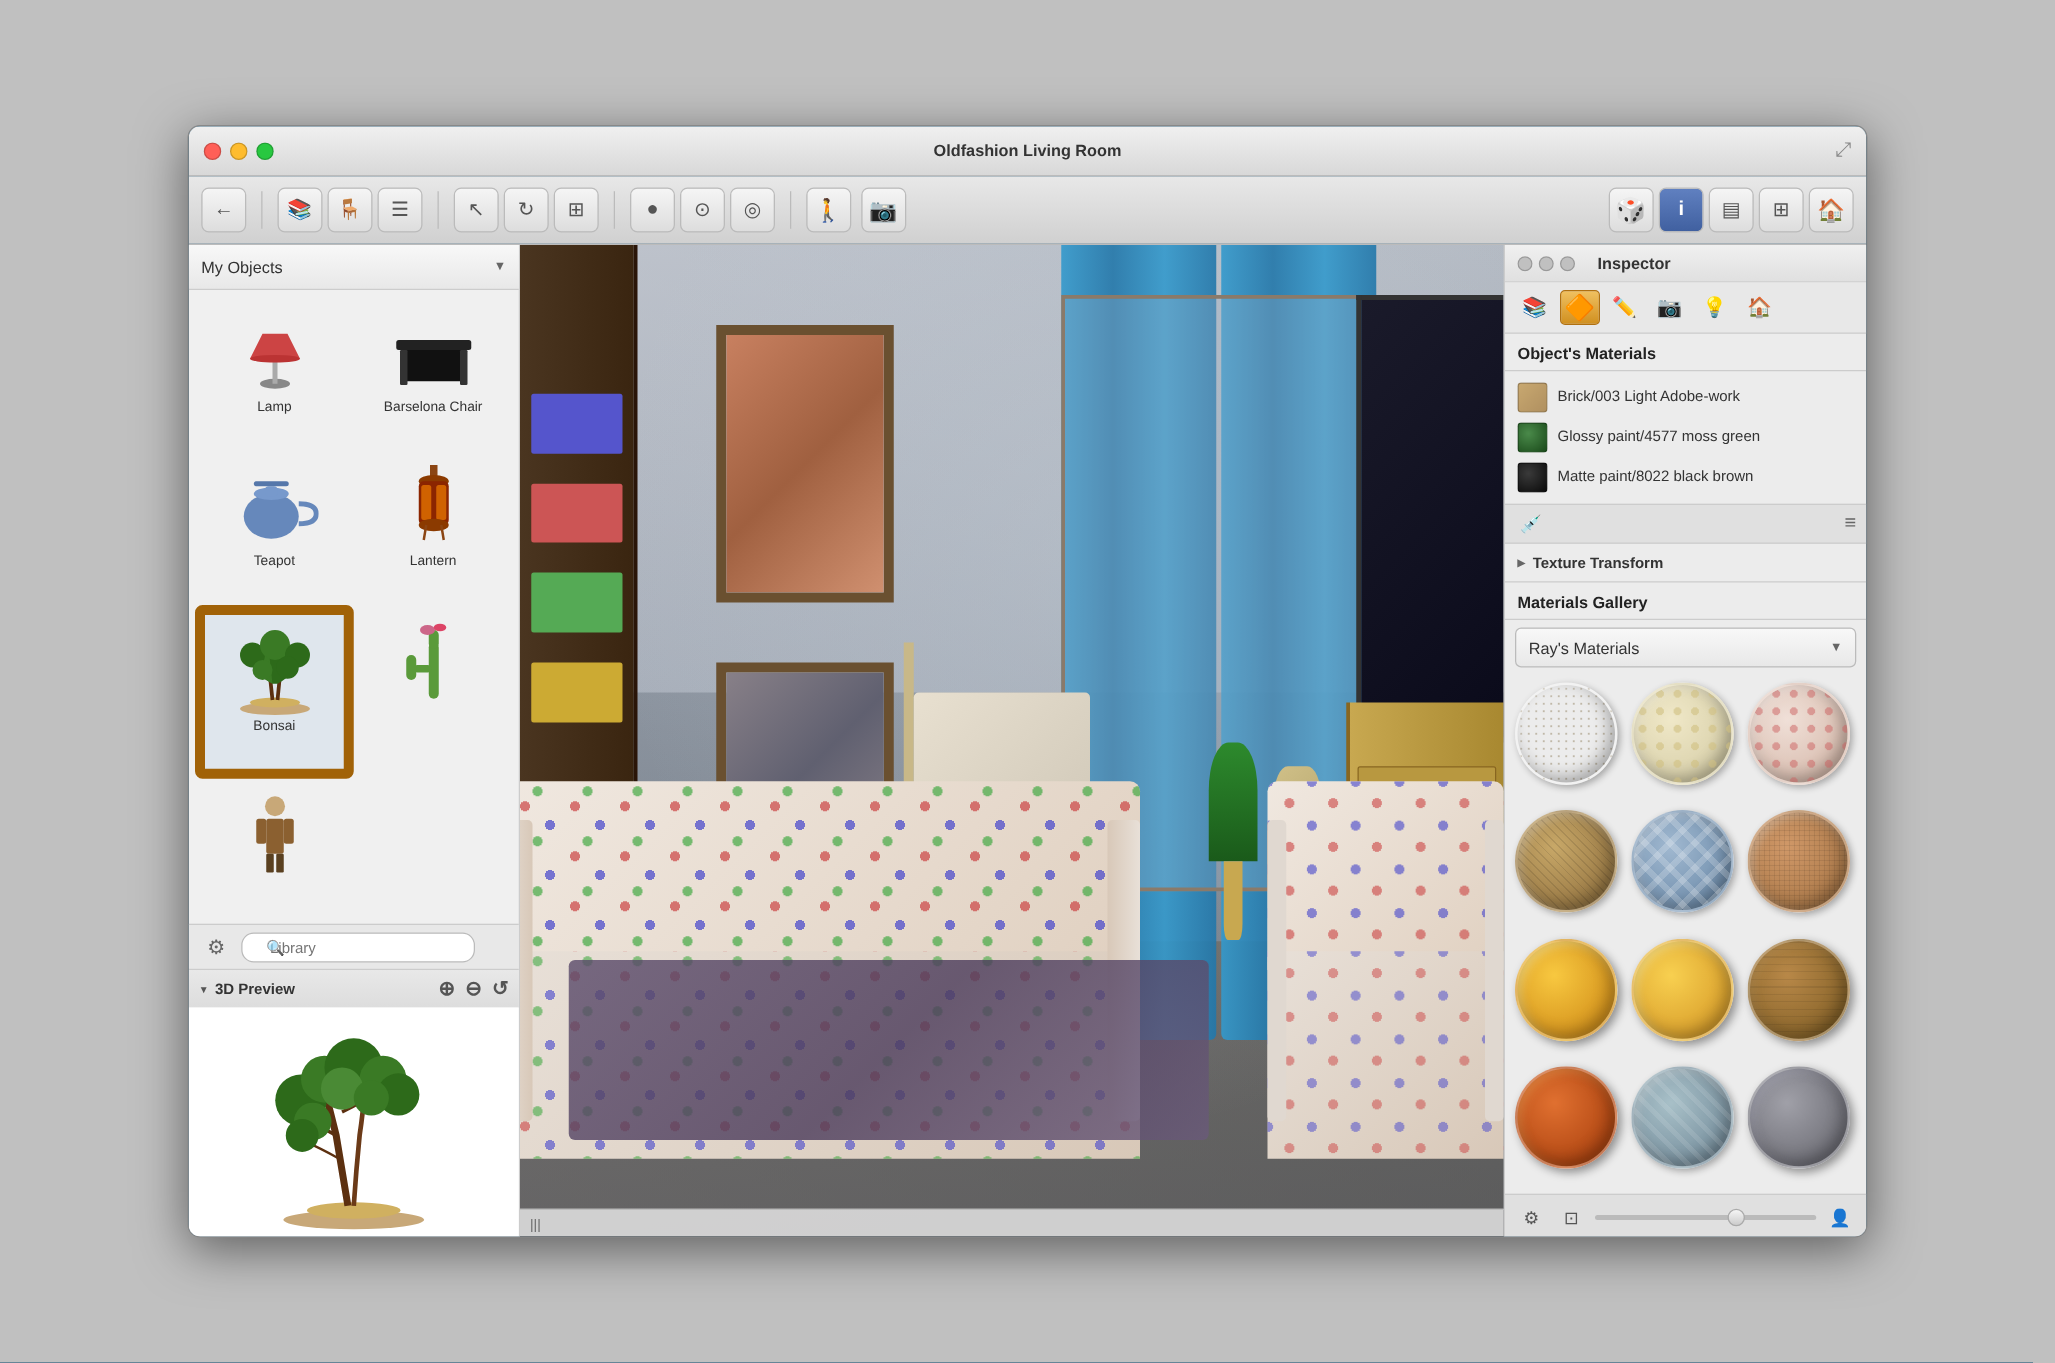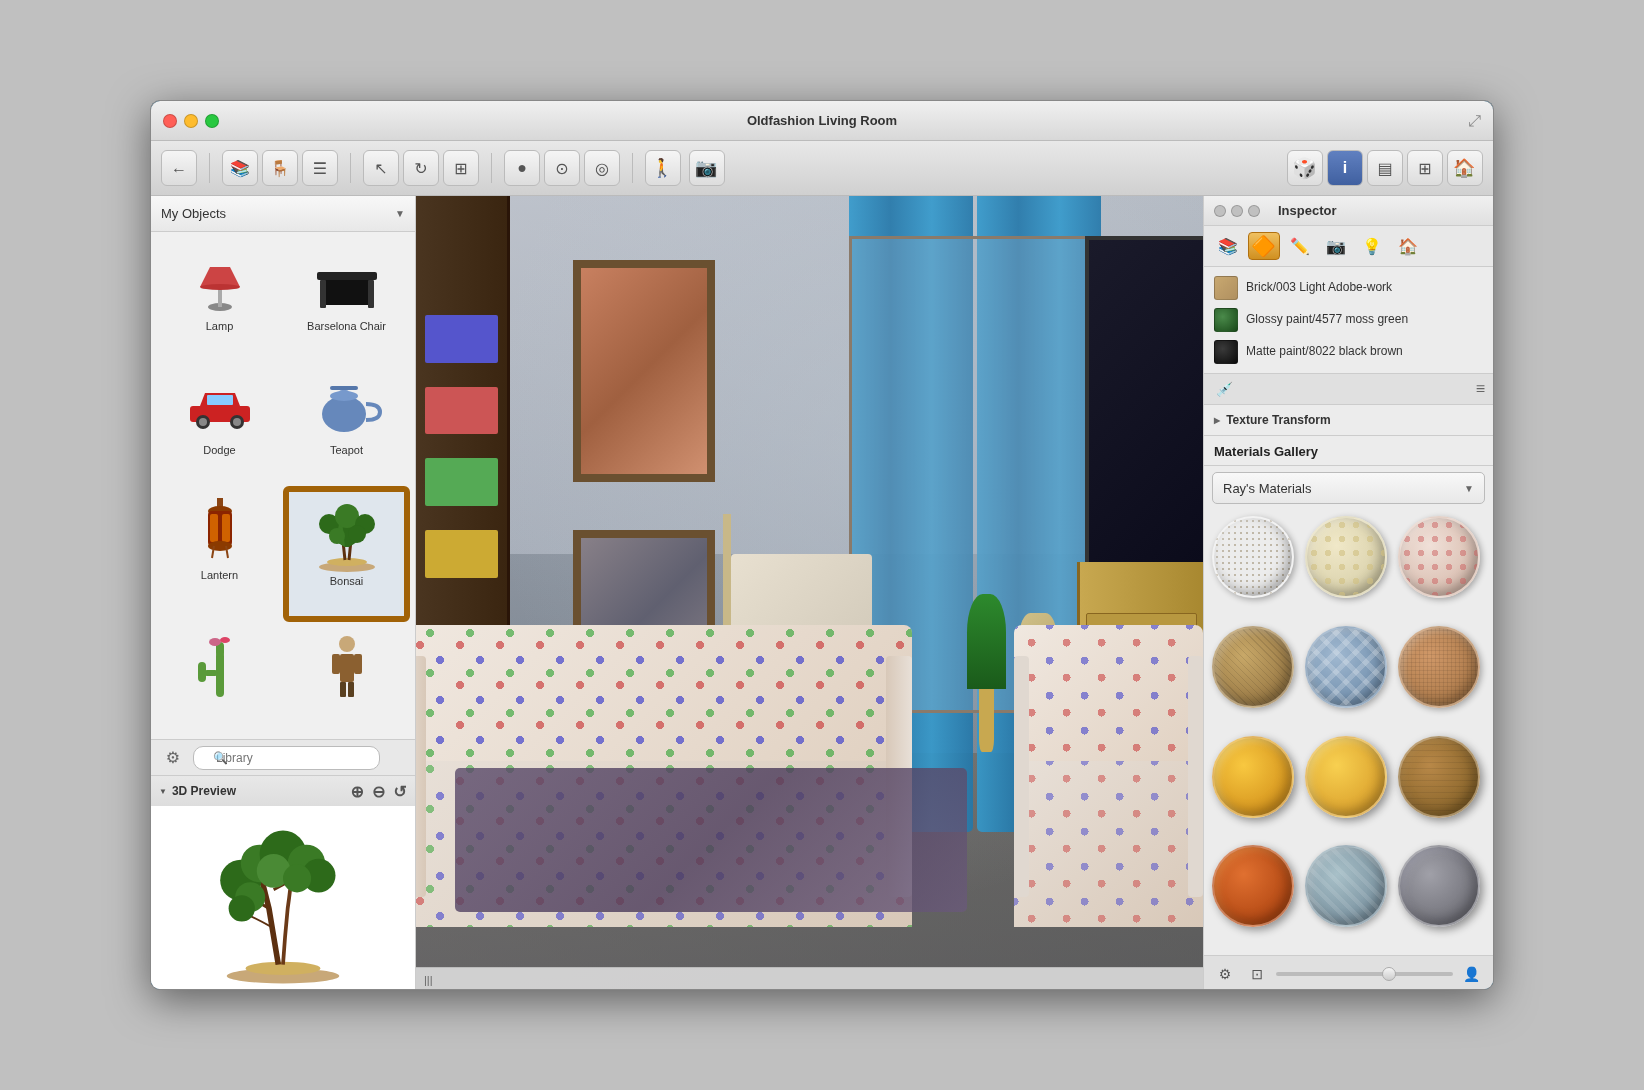--- a/index.html
+++ b/index.html
@@ -139,21 +139,21 @@
     }
     .object-item {
       display: flex;
       flex-direction: column;
       align-items: center;
       padding: 10px 5px;
       cursor: pointer;
       border-radius: 6px;
     }
     .object-item.selected {
-      border: 6px solid #a16207;
+      border: 8px solid #a16207;
       background: rgba(74,144,217,0.1);
     }
     .object-icon {
       width: 80px;
       height: 70px;
       display: flex;
       align-items: center;
       justify-content: center;
     }
     .object-label {
@@ -538,34 +538,20 @@
             <svg width="70" height="60" viewBox="0 0 70 60">
               <rect x="5" y="20" width="60" height="8" fill="#222" rx="2"></rect>
               <rect x="10" y="28" width="50" height="25" fill="#111" rx="2"></rect>
               <rect x="8" y="28" width="6" height="28" fill="#333" rx="1"></rect>
               <rect x="56" y="28" width="6" height="28" fill="#333" rx="1"></rect>
             </svg>
           </div>
           <span class="object-label">Barselona Chair</span>
         </div>
 
-        <div class="object-item">
-          <div class="object-icon">
-            <svg width="70" height="50" viewBox="0 0 70 50">
-              <rect x="5" y="25" width="60" height="16" fill="#cc2222" rx="3"></rect>
-              <path d="M15,25 L20,12 L50,12 L55,25" fill="#cc2222"></path>
-              <circle cx="18" cy="41" r="7" fill="#333"></circle>
-              <circle cx="18" cy="41" r="4" fill="#888"></circle>
-              <circle cx="52" cy="41" r="7" fill="#333"></circle>
-              <circle cx="52" cy="41" r="4" fill="#888"></circle>
-              <rect x="22" y="14" width="26" height="10" fill="#88ccff" rx="1"></rect>
-            </svg>
-          </div>
-          <span class="object-label">Dodge</span>
-        </div>
 
         <div class="object-item">
           <div class="object-icon">
             <svg width="70" height="60" viewBox="0 0 70 60">
               <ellipse cx="32" cy="38" rx="22" ry="18" fill="#6688bb"></ellipse>
               <path d="M54,28 Q68,28 68,36 Q68,44 54,44" fill="none" stroke="#6688bb" stroke-width="4"></path>
               <ellipse cx="32" cy="20" rx="14" ry="5" fill="#7799cc"></ellipse>
               <rect x="27" y="14" width="10" height="8" fill="#7799cc" rx="3"></rect>
               <rect x="18" y="10" width="28" height="4" fill="#5577aa" rx="2"></rect>
             </svg>
@@ -791,20 +777,21 @@
 
       <div class="inspector-tabs">
         <div class="insp-tab-icon">📚</div>
         <div class="insp-tab-icon active" style="font-size:20px;">🔶</div>
         <div class="insp-tab-icon">✏️</div>
         <div class="insp-tab-icon">📷</div>
         <div class="insp-tab-icon">💡</div>
         <div class="insp-tab-icon">🏠</div>
       </div>
 
+      <div class="insp-section-header">Object's Materials</div>
 
       <div class="materials-list">
 
 
         <div class="material-item">
           <div class="material-swatch" style="background:linear-gradient(135deg,#c8a870,#b09060);"></div>
           <span class="material-name">Brick/003 Light Adobe-work</span>
         </div>
 
         <div class="material-item">

